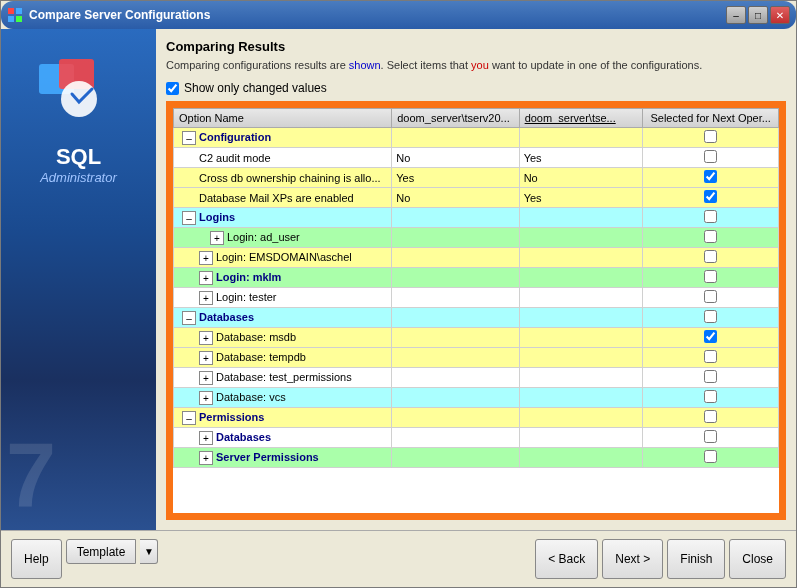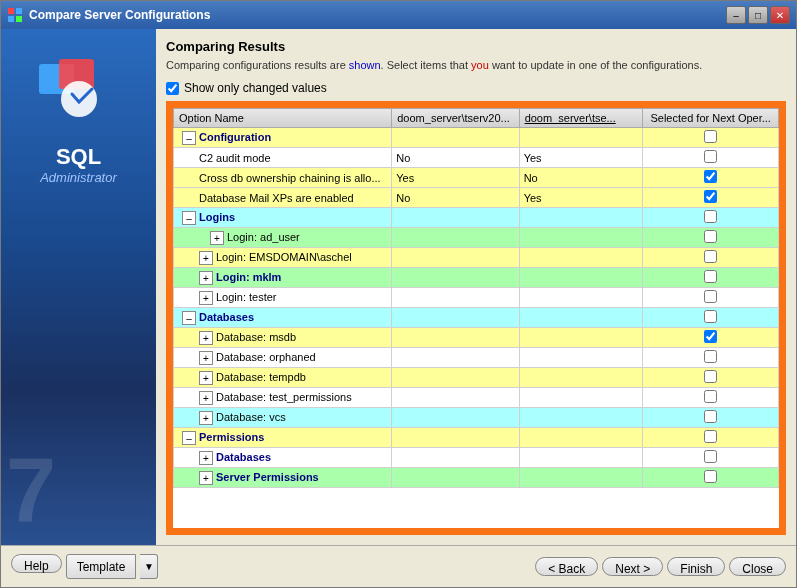--- a/index.html
+++ b/index.html
@@ -19,20 +19,21 @@
       display: flex;
       flex-direction: column;
     }
     .title-bar {
       background: linear-gradient(to bottom, #4a7cbf, #2a5ca8);
       height: 28px;
       display: flex;
       align-items: center;
       padding: 0 6px;
       gap: 6px;
+      border-radius: 12px;
     }
     .title-bar-icon {
       width: 16px; height: 16px;
       display: flex; align-items: center; justify-content: center;
     }
     .title-bar-text {
       color: white;
       font-size: 12px;
       font-weight: bold;
       flex: 1;
@@ -177,27 +178,27 @@
       display: flex;
       align-items: center;
       justify-content: space-between;
       padding: 8px 10px;
       background: #ece9d8;
       border-top: 1px solid #aaa;
     }
     .bottom-left { display: flex; gap: 4px; }
     .bottom-right { display: flex; gap: 4px; }
     .btn {
-      height: 19px;
+      height: 40px;
       padding: 4px 12px;
       border: 1px solid #888;
       background: linear-gradient(to bottom, #f5f5f5, #dcdcdc);
       cursor: pointer;
       font-size: 12px;
-      border-radius: 12px;
+      border-radius: 3px;
     }
     .btn-dropdown {
       height: 25px;
       width: 18px;
       border: 1px solid #888;
       background: linear-gradient(to bottom, #f5f5f5, #dcdcdc);
       cursor: pointer;
       font-size: 10px;
       border-radius: 0 3px 3px 0;
       border-left: none;
@@ -344,26 +345,20 @@
                 <td></td>
                 <td></td>
                 <td style="text-align: center;"><input type="checkbox" style=""></td>
               </tr>
               <tr class="row-yellow">
                 <td style="padding-left: 25px;"><span class="tree-icon">+</span><span>Database: msdb</span></td>
                 <td></td>
                 <td></td>
                 <td style="text-align: center;"><input type="checkbox" checked="" style=""></td>
               </tr>
-              <tr class="row-white">
-                <td style="padding-left: 25px;"><span class="tree-icon">+</span><span>Database: orphaned</span></td>
-                <td></td>
-                <td></td>
-                <td style="text-align: center;"><input type="checkbox" style=""></td>
-              </tr>
               <tr class="row-yellow">
                 <td style="padding-left: 25px;"><span class="tree-icon">+</span><span>Database: tempdb</span></td>
                 <td></td>
                 <td></td>
                 <td style="text-align: center;"><input type="checkbox" style=""></td>
               </tr>
               <tr class="row-white">
                 <td style="padding-left: 25px;"><span class="tree-icon">+</span><span>Database: test_permissions</span></td>
                 <td></td>
                 <td></td>

